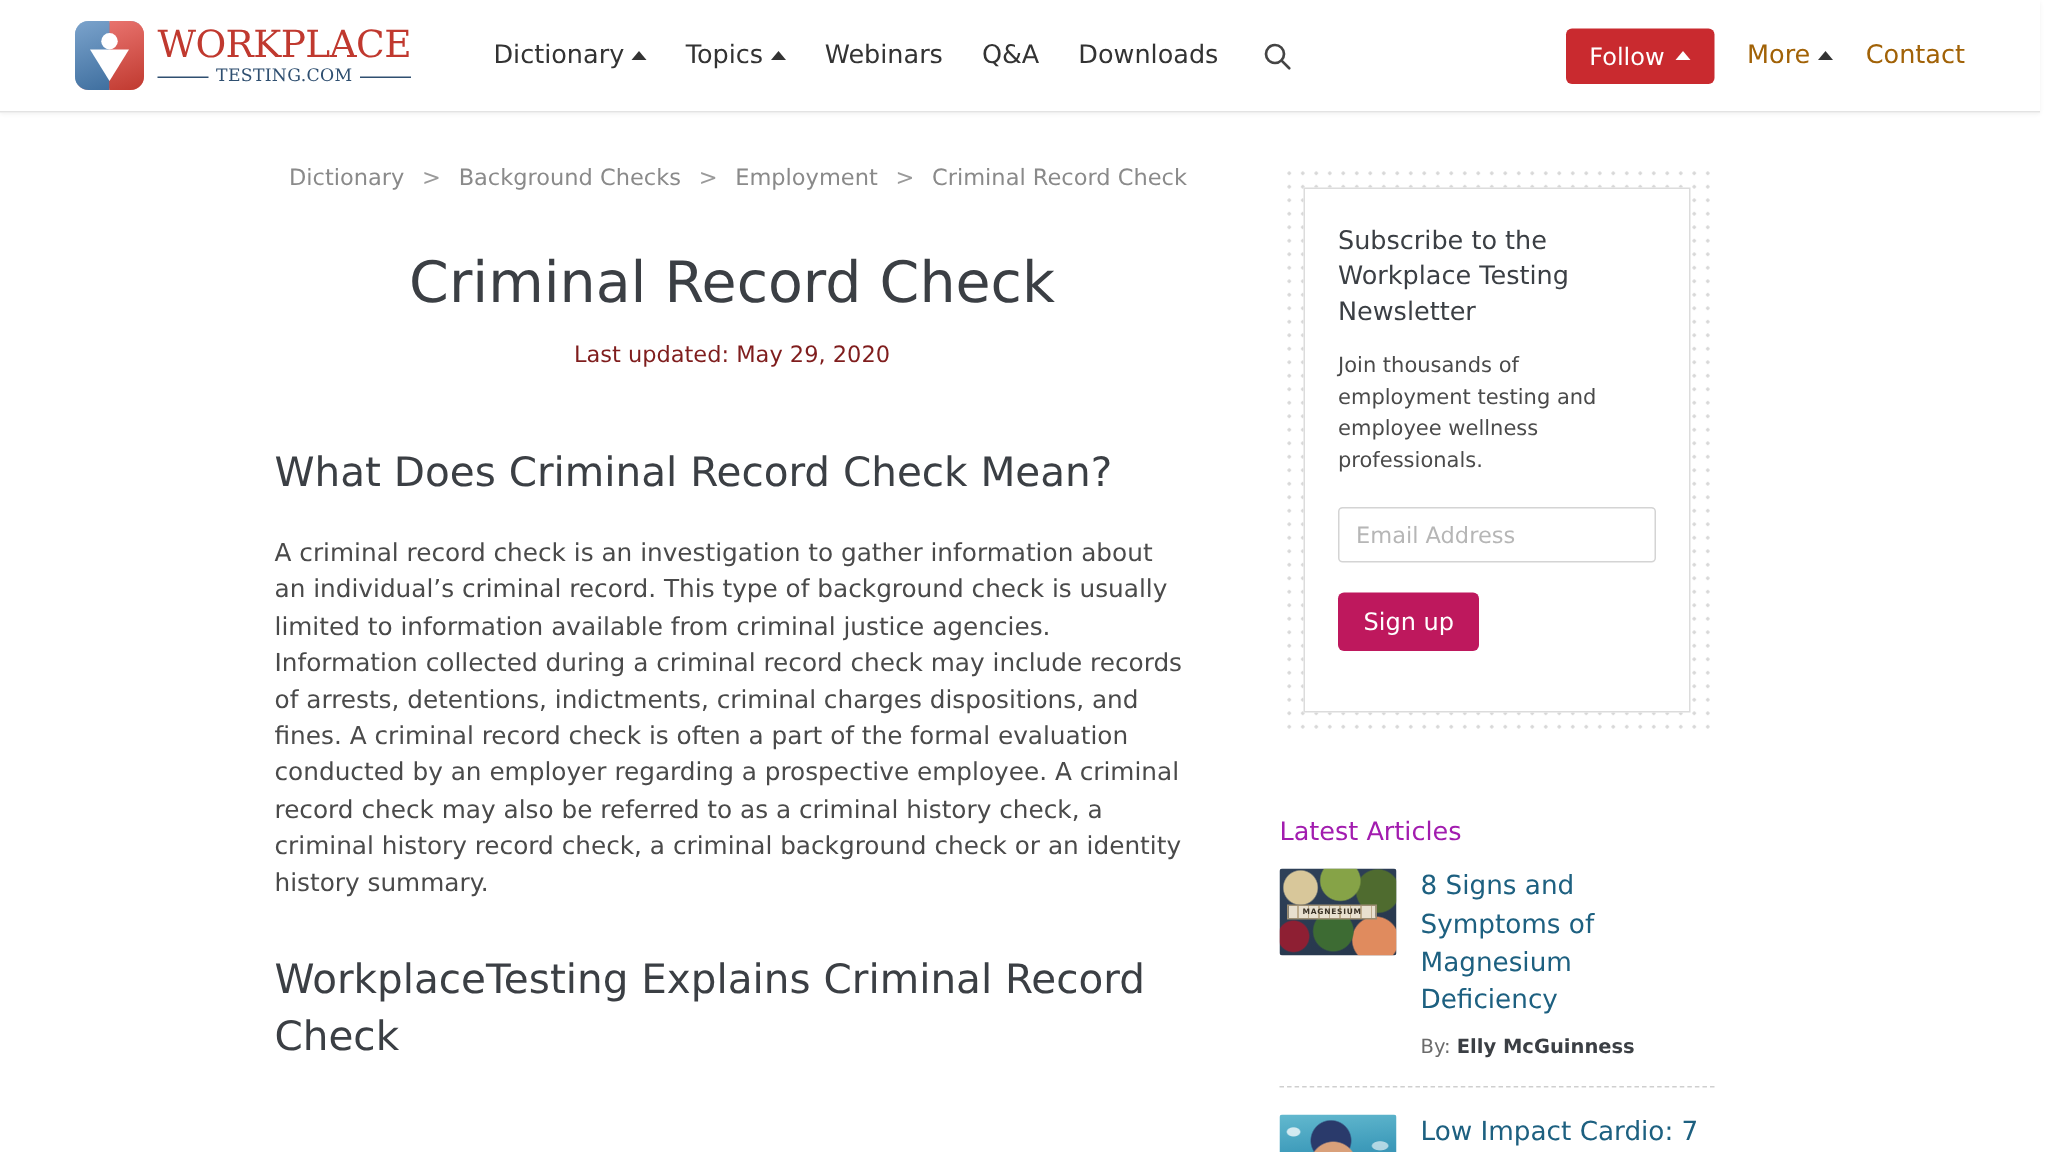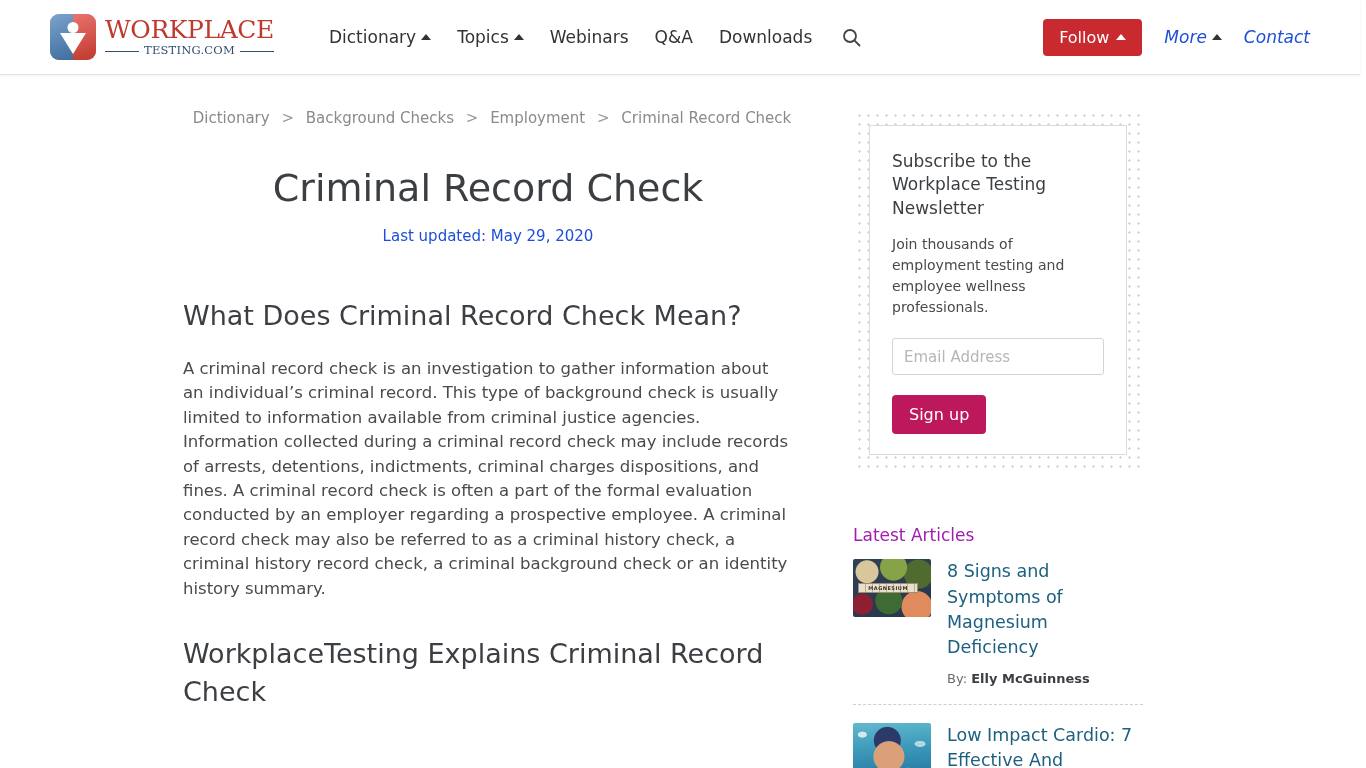--- a/index.html
+++ b/index.html
@@ -95,21 +95,21 @@
     margin-left: auto; margin-right: 50px;
     display: flex; align-items: center; gap: 22px; justify-content: space-between;
   }
   .follow-btn {
     background: #c92a2f; color: #ffffff; border: none; border-radius: 4px;
     font-size: 16px; padding: 9px 16px; cursor: pointer;
     display: inline-flex; align-items: center; gap: 7px;
     font-family: inherit;
   }
   .follow-btn .caret-up { border-bottom-color: #ffffff; }
-  .nav-right .nav-link { font-size: 17px; color: #1d4ed8; font-style: italic; }
+  .nav-right .nav-link { font-size: 17px; color: #a16207; }
 
   
   .page {
     width: 1366px;
     display: flex;
     justify-content: center;
     padding-top: 34px;
   }
   .container {
     width: 1000px;
@@ -124,21 +124,21 @@
     margin-bottom: 40px; margin-left: 8px;
   }
   .breadcrumb a { color: #8a8a8a; text-decoration: none; }
   .breadcrumb .sep { margin: 0 7px; color: #9a9a9a; }
 
   .page-title {
     font-size: 38px; font-weight: 400; color: #3b3f44;
     text-align: center; margin: 0 0 16px 0; line-height: 1.15;
   }
   .last-updated {
-    font-size: 15px; color: #1d4ed8; text-align: center; margin-bottom: 52px;
+    font-size: 15px; color: #7f1d1d; text-align: center; margin-bottom: 52px;
   }
 
   .section-heading {
     font-size: 27px; font-weight: 400; color: #3b3f44;
     line-height: 1.42; margin: 0 0 22px 0;
   }
   .body-text {
     font-size: 16.5px; color: #4a4a4a; line-height: 1.48; margin: 0 0 34px 0;
   }
   .body-text.tail { margin-bottom: 0; }
@@ -149,21 +149,21 @@
     padding: 16px;
     background-color: #ffffff;
     background-image:
       radial-gradient(#d7d7d7 1px, transparent 1.1px);
     background-size: 9px 9px;
     background-position: 2px 2px;
   }
   .newsletter-box {
     background: #ffffff;
     border: 1px solid #dcdcdc;
-    padding: 24px 22px 20px 22px;
+    padding: 24px 22px 40px 22px;
   }
   .nl-title {
     font-size: 17px; color: #3b3f44; line-height: 1.38; margin: 0 0 14px 0;
     font-weight: 400;
   }
   .nl-sub {
     font-size: 14px; color: #4a4a4a; line-height: 1.5; margin: 0 0 20px 0;
   }
   .nl-input {
     width: 100%; height: 37px; border: 1px solid #d4d4d4; border-radius: 3px;

